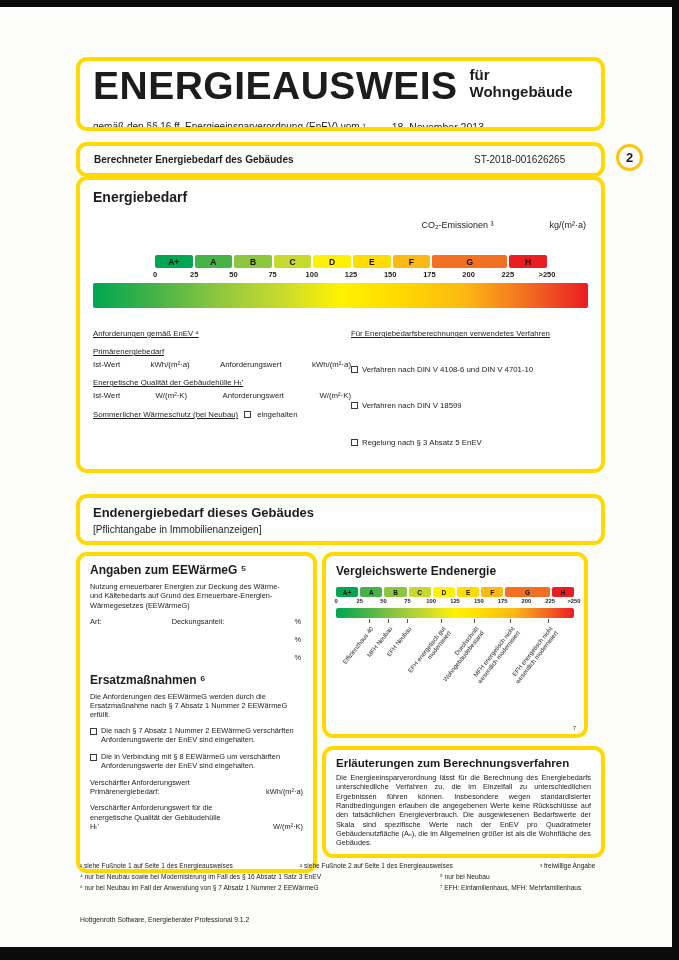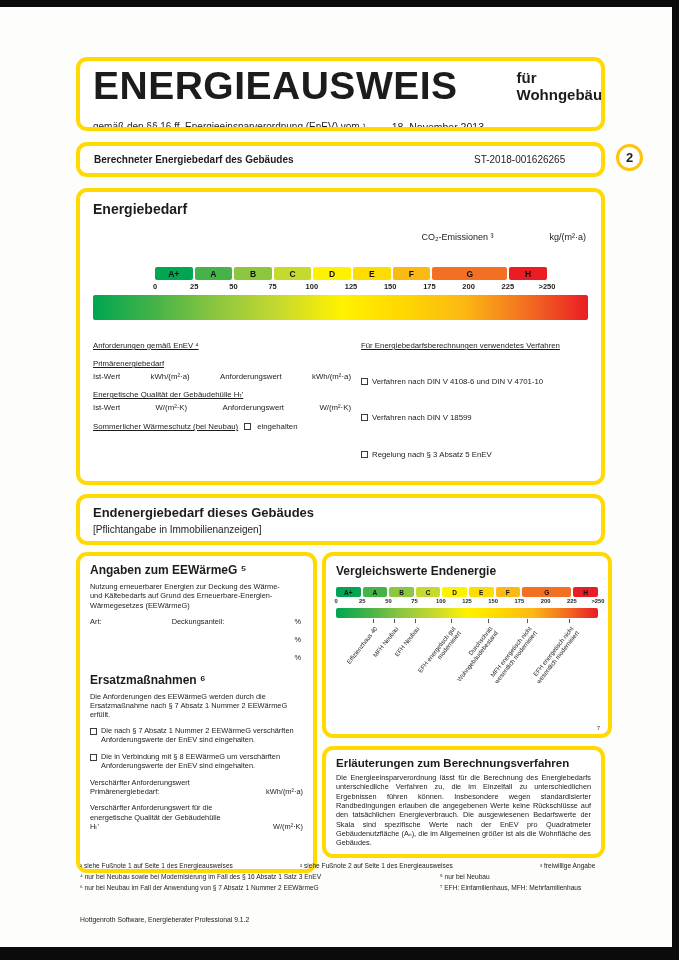--- a/index.html
+++ b/index.html
@@ -7,57 +7,57 @@
   body{font-family:"Liberation Sans","DejaVu Sans",sans-serif;color:#1c1c1c;background:#fdfdfb;}
   .page{position:relative;width:679px;height:960px;background:#fdfdfb;overflow:hidden;}
   .frame-top{position:absolute;top:0;left:0;width:100%;height:7px;background:#0b0b0b;}
   .frame-right{position:absolute;top:0;right:0;width:7px;height:100%;background:#0b0b0b;}
   .frame-bottom{position:absolute;bottom:0;left:0;width:100%;height:13px;background:#0b0b0b;}
 
   .box{position:absolute;background:#fff;border:4px solid #ffd900;border-radius:11px;overflow:hidden;}
 
   
   .header-box{left:76px;top:57px;width:529px;height:74px;padding:5px 13px 4px;}
-  .title-row{display:flex;align-items:center;gap:47px;}
+  .title-row{display:flex;align-items:flex-start;}
   .main-title{font-size:39px;font-weight:700;letter-spacing:.5px;line-height:1.05;}
   .subtitle{font-size:15px;font-weight:700;margin-left:12px;}
   .law-row{font-size:10px;margin-top:14px;display:flex;}
   .law-date{margin-left:26px;font-size:10.5px;}
 
   
   .reg-box{left:76px;top:142px;width:529px;height:35px;display:flex;align-items:center;padding:0 14px;font-size:10px;}
   .reg-left{font-weight:700;width:258px;}
   .reg-mid{font-weight:400;width:122px;margin-top:48px;}
   .reg-num{flex:1;}
   .page-circle{position:absolute;left:616px;top:144px;width:27px;height:27px;border:3px solid #ffc30b;border-radius:50%;
     display:flex;align-items:center;justify-content:center;font-size:13px;font-weight:700;background:#fff;}
 
   
-  .energie-box{left:76px;top:188px;width:529px;height:297px;padding:9px 13px;}
+  .energie-box{left:76px;top:176px;width:529px;height:297px;padding:9px 13px;}
   .section-title{font-size:14px;font-weight:700;}
   .co2-row{display:flex;justify-content:flex-end;font-size:9px;margin-top:15px;}
   .co2-row span:last-child{margin-left:56px;margin-right:2px;}
 
   
   .letters{display:flex;gap:2px;}
   .lb{flex:1;display:flex;align-items:center;justify-content:center;font-weight:700;border-radius:2px;color:#111;}
   .lb.wide{flex:2;}
   .ticks{position:relative;font-weight:700;}
   .ticks span{position:absolute;transform:translateX(-50%);white-space:nowrap;}
   .gradbar{border-radius:2px;}
 
   .scale-big{margin-top:25px;}
   .scale-big .scale-inner{margin-left:62px;width:392px;}
   .scale-big .lb{height:13px;font-size:8.5px;}
   .scale-big .ticks{height:12px;font-size:7.5px;margin-top:2px;}
   .gradbar-big{height:25px;margin-top:1px;}
 
   
   .anf{display:flex;margin-top:21px;font-size:7.8px;}
-  .anf-left{width:258px;margin-right:10px;flex-shrink:0;}
+  .anf-left{width:258px;flex-shrink:0;}
   .anf-right{flex:1;min-width:0;}
   .anf-h{font-size:7.8px;text-decoration:underline;white-space:nowrap;}
   .u{text-decoration:underline;}
   .sub-h{margin-top:9px;font-size:7.8px;}
   .row4{display:flex;justify-content:space-between;margin-top:4px;}
   .sommer-row{display:flex;align-items:center;gap:6px;margin-top:10px;}
   .cb{width:7px;height:7px;border:1px solid #3a3a3a;background:#fff;flex-shrink:0;display:inline-block;}
   .cb-item{display:flex;align-items:flex-start;gap:4px;margin-top:8px;line-height:1.2;}
   .anf-right .cb-item{margin-top:27px;}
   .anf-right .cb-item:first-of-type{margin-top:20px;}
@@ -74,21 +74,21 @@
   .eew-p{margin-top:4px;}
   .eew-p.intro{width:202px;}
   .art-row{display:flex;justify-content:space-between;margin-top:7px;padding-right:2px;}
   .pct-row{text-align:right;margin-top:9px;padding-right:2px;}
   .ersatz-title{font-size:12px;font-weight:700;margin-top:10px;}
   .req-row{display:flex;justify-content:space-between;align-items:flex-end;margin-top:7px;}
   .req-label{width:138px;}
   .req-unit{white-space:nowrap;margin-left:4px;}
 
   
-  .ver-box{left:322px;top:552px;width:290px;height:186px;padding:8px 10px;}
+  .ver-box{left:322px;top:552px;width:266px;height:186px;padding:8px 10px;}
   .ver-title{font-size:12px;font-weight:700;}
   .scale-small{margin-top:9px;}
   .scale-small .lb{height:10px;font-size:6.5px;}
   .scale-small .ticks{height:9px;font-size:5.8px;margin-top:1px;}
   .gradbar-small{height:10px;margin-top:1px;}
   .rlabels{position:relative;height:102px;margin-top:1px;}
   .vtick{position:absolute;top:0;width:1px;height:4px;background:#555;}
   .rlabel{position:absolute;top:6px;width:80px;transform-origin:100% 0;transform:rotate(-52deg);
     font-size:6.2px;line-height:1.15;text-align:right;}
   .ver-fn{position:absolute;right:8px;bottom:3px;font-size:6px;color:#333;}

